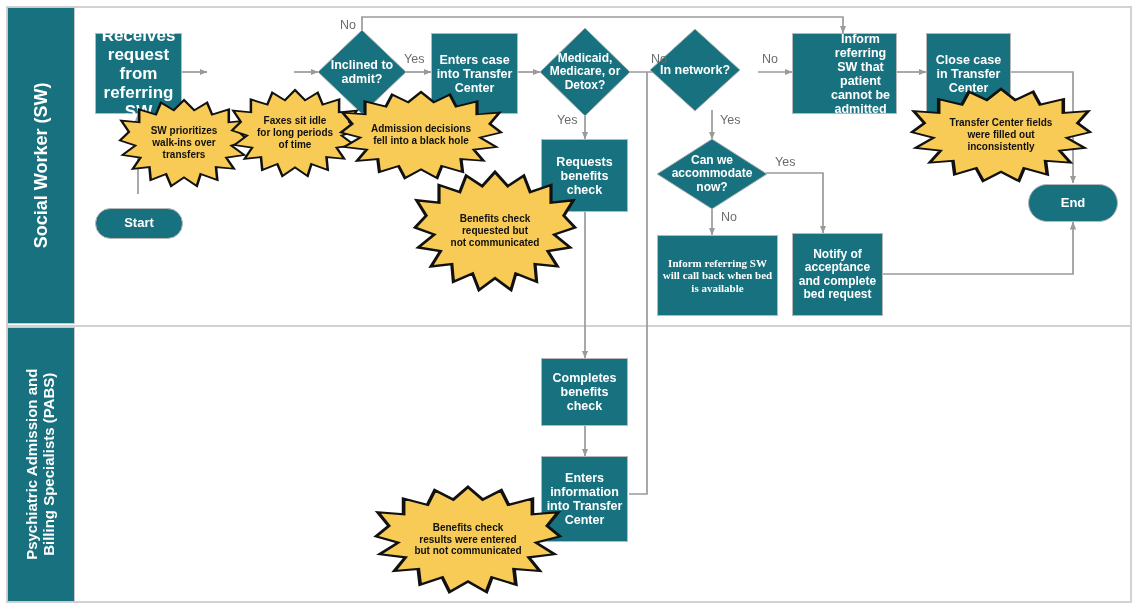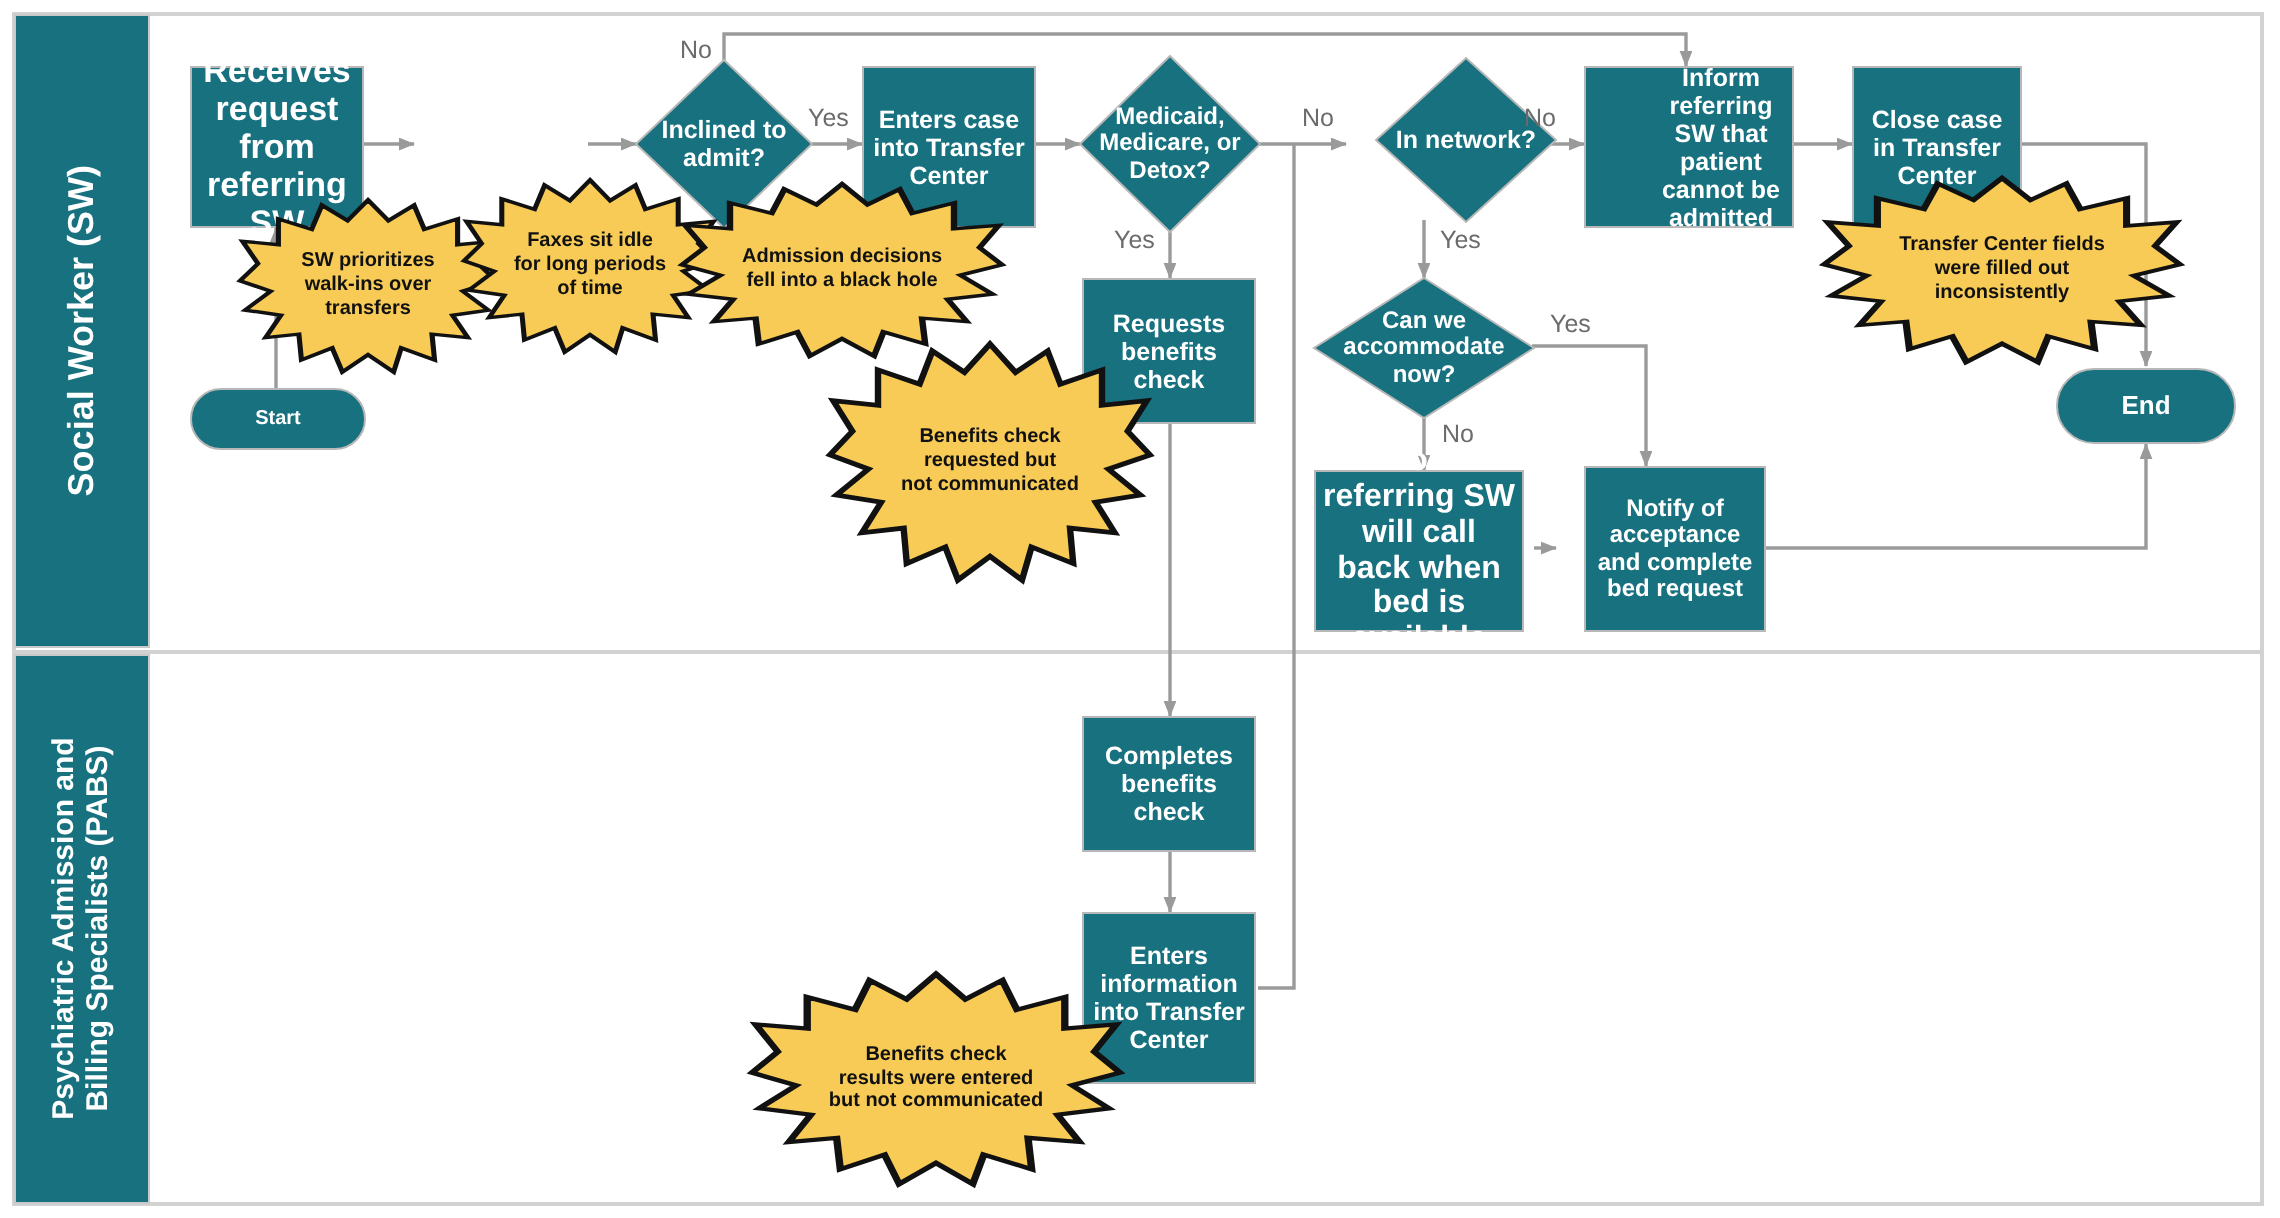--- a/index.html
+++ b/index.html
@@ -199,21 +199,21 @@
 
   <div class="edge-label" style="left:340px; top:18px;">No</div>
   <div class="edge-label" style="left:404px; top:52px;">Yes</div>
   <div class="edge-label" style="left:557px; top:113px;">Yes</div>
   <div class="edge-label" style="left:651px; top:52px;">No</div>
   <div class="edge-label" style="left:762px; top:52px;">No</div>
   <div class="edge-label" style="left:720px; top:113px;">Yes</div>
   <div class="edge-label" style="left:775px; top:155px;">Yes</div>
   <div class="edge-label" style="left:721px; top:210px;">No</div>
 
-  <div class="node term" style="left:95px; top:194px; width:88px; height:31px; font-size:10px;">
+  <div class="node term" style="left:95px; top:208px; width:88px; height:31px; font-size:13px;">
     <span>Start</span>
   </div>
 
   <div class="node proc" style="left:95px; top:33px; width:87px; height:81px; font-size:17px;">
     <span>Receives request from referring SW</span>
   </div>
 
 
   <div class="dec-wrap" style="left:318px; top:30px; width:88px; height:84px;">
     <svg width="88" height="84" viewBox="0 0 88 84">
@@ -234,39 +234,39 @@
     </svg>
     <div class="dec-label" style="font-size:12px;">
       <span>Medicaid, Medicare, or Detox?</span>
     </div>
   </div>
 
   <div class="node proc" style="left:541px; top:139px; width:87px; height:73px; font-size:12.5px;">
     <span>Requests benefits check</span>
   </div>
 
-  <div class="dec-wrap" style="left:688px; top:29px; width:90px; height:82px;">
+  <div class="dec-wrap" style="left:650px; top:29px; width:90px; height:82px;">
     <svg width="90" height="82" viewBox="0 0 90 82">
       <polygon points="45,0 90,41 45,82 0,41" fill="#17717f" stroke="#b8b8b8" stroke-width="1"></polygon>
     </svg>
     <div class="dec-label" style="font-size:12.5px;">
       <span>In network?</span>
     </div>
   </div>
 
   <div class="dec-wrap" style="left:657px; top:139px; width:110px; height:70px;">
     <svg width="110" height="70" viewBox="0 0 110 70">
       <polygon points="55,0 110,35 55,70 0,35" fill="#17717f" stroke="#b8b8b8" stroke-width="1"></polygon>
     </svg>
     <div class="dec-label" style="font-size:12px;">
       <span>Can we accommodate now?</span>
     </div>
   </div>
 
-  <div class="node proc" style="left:657px; top:235px; width:105px; height:81px; font-size:16px;">
+  <div class="node proc" style="left:657px; top:235px; width:121px; height:81px; font-size:11px;font-family:Liberation Serif, serif;">
     <span>Inform referring SW will call back when bed is available</span>
   </div>
 
   <div class="node proc" style="left:792px; top:233px; width:91px; height:83px; font-size:12px;">
     <span>Notify of acceptance and complete bed request</span>
   </div>
 
   <div class="node proc" style="left:792px; top:33px; width:105px; height:81px; font-size:12.5px;padding-left:35px;">
     <span>Inform referring SW that patient cannot be admitted</span>
   </div>

